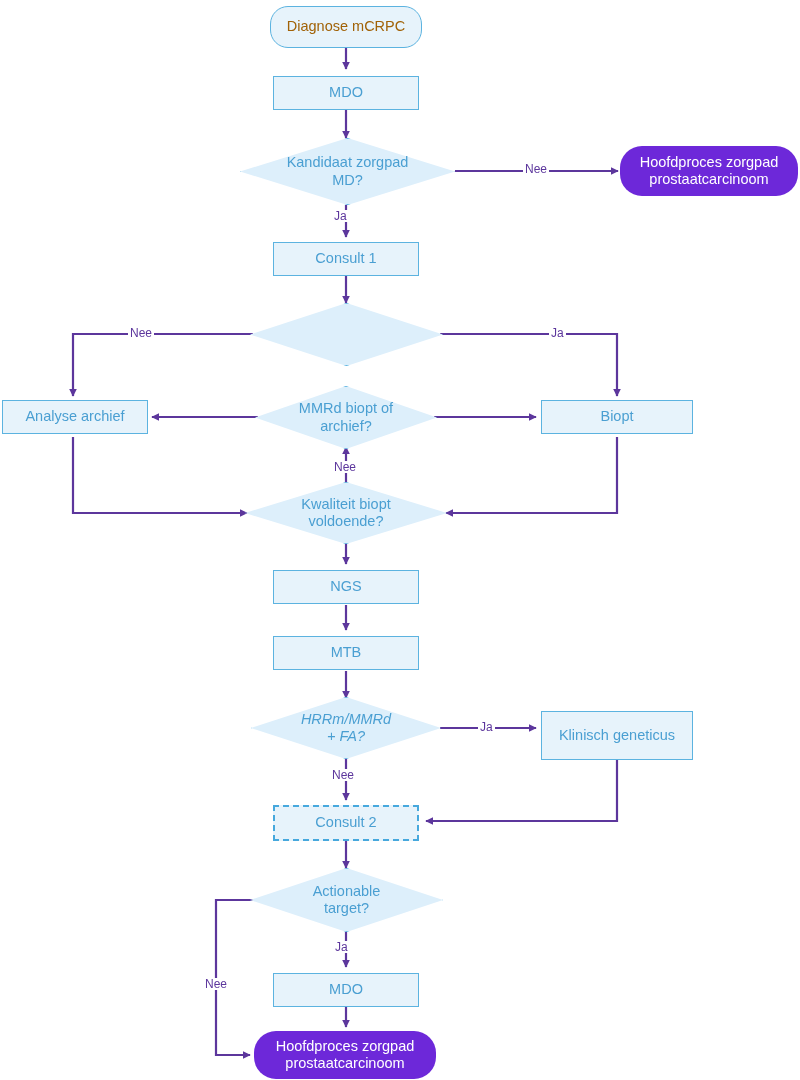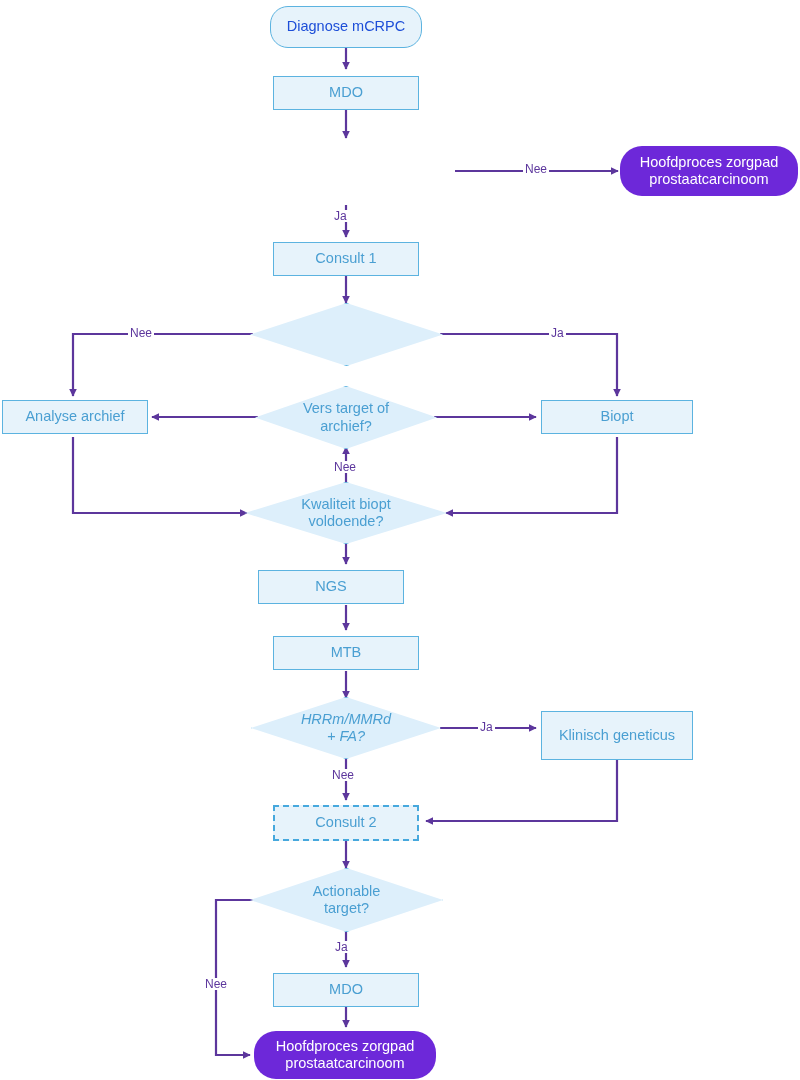--- a/index.html
+++ b/index.html
@@ -50,21 +50,21 @@
   }
   .node.process.dashed {
     border-style: dashed;
     border-width: 2px;
     border-color: #46a8dd;
   }
   
   .node.terminator-start {
     background: #e7f3fb;
     border: 1.8px solid #5cb3e0;
-    color: #1d4ed8;
+    color: #a16207;
     font-size: 14.5px;
     border-radius: 18px;
   }
   .node.terminator-end {
     background: #6d28d9;
     border: none;
     color: #ffffff;
     font-size: 14.5px;
     border-radius: 22px;
   }
@@ -166,20 +166,27 @@
   <div id="node-layer">
 
     <div class="node terminator-start" style="left:270px; top:6px; width:152px; height:42px;">
       <span class="lbl">Diagnose mCRPC</span>
     </div>
 
     <div class="node process" style="left:273px; top:76px; width:146px; height:34px;">
       <span class="lbl">MDO</span>
     </div>
 
+    <div class="node decision" style="left:240px; top:138px; width:215px; height:67px;">
+      <span class="dia-shape"></span>
+      <span class="dia-label">
+        <span>Kandidaat zorgpad</span><br>
+        <span>MD?</span>
+      </span>
+    </div>
 
     <div class="node terminator-end" style="left:620px; top:146px; width:178px; height:50px;">
       <span class="lbl">
         <span>Hoofdproces zorgpad</span><br>
         <span>prostaatcarcinoom</span>
       </span>
     </div>
 
     <div class="node process" style="left:273px; top:242px; width:146px; height:34px;">
       <span class="lbl">Consult 1</span>
@@ -189,38 +196,38 @@
       <span class="dia-shape"></span>
     </div>
 
     <div class="node process" style="left:2px; top:400px; width:146px; height:34px;align-items:center;">
       <span class="lbl">Analyse archief</span>
     </div>
 
     <div class="node decision" style="left:255px; top:386px; width:182px; height:63px;">
       <span class="dia-shape"></span>
       <span class="dia-label">
-        <span>Vers target of</span><br>
+        <span>MMRd biopt of</span><br>
         <span>archief?</span>
       </span>
     </div>
 
     <div class="node process" style="left:541px; top:400px; width:152px; height:34px;">
       <span class="lbl">Biopt</span>
     </div>
 
     <div class="node decision" style="left:245px; top:482px; width:202px; height:62px;">
       <span class="dia-shape"></span>
       <span class="dia-label">
         <span>Kwaliteit biopt</span><br>
         <span>voldoende?</span>
       </span>
     </div>
 
-    <div class="node process" style="left:258px; top:570px; width:146px; height:34px;">
+    <div class="node process" style="left:273px; top:570px; width:146px; height:34px;">
       <span class="lbl">NGS</span>
     </div>
 
     <div class="node process" style="left:273px; top:636px; width:146px; height:34px;">
       <span class="lbl">MTB</span>
     </div>
 
     <div class="node decision" style="left:251px; top:697px; width:190px; height:62px;font-style:italic;">
       <span class="dia-shape"></span>
       <span class="dia-label">

